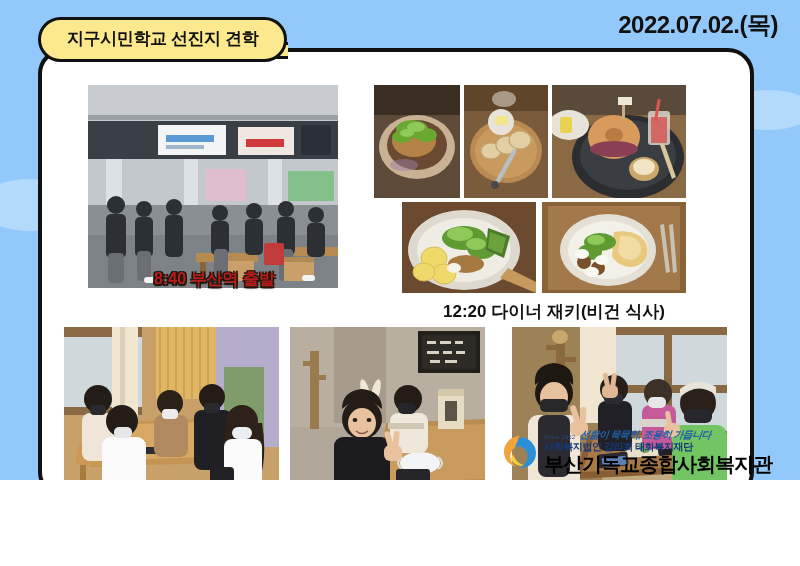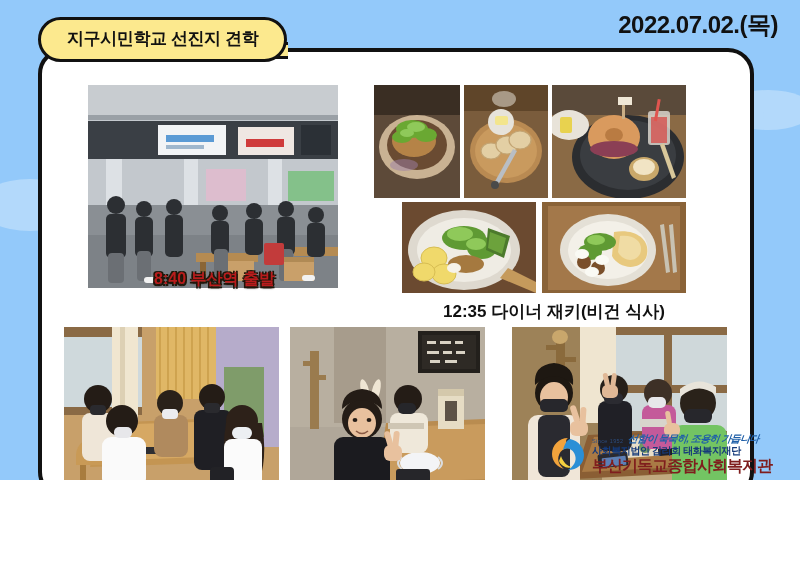--- a/index.html
+++ b/index.html
@@ -104,21 +104,21 @@
   #logo .l-slogan {
     display:flex; align-items:flex-end; gap:4px; margin-bottom:2px;
   }
   #logo .l-since { font-size:5.5px; color:#2b4c7e; letter-spacing:.4px; }
   #logo .l-hand {
     font-size:10px; font-weight:700; color:#1f5fa8;
     font-style:italic; letter-spacing:-0.6px;
     transform:skewX(-8deg);
   }
   #logo .l-org { font-size:10px; font-weight:700; color:#153a7a; letter-spacing:-0.4px; margin-bottom:2px; }
-  #logo .l-name { font-size:16px; font-weight:800; color:#7f1d1d; letter-spacing:-1px; }
+  #logo .l-name { font-size:20px; font-weight:800; color:#000000; letter-spacing:-1px; }
 </style>
 </head>
 <body>
 
 <div id="stage">
 
   <svg class="bg-svg" viewBox="0 0 800 566">
 
     <ellipse cx="30" cy="205" rx="52" ry="26" fill="#b3d9fb"></ellipse>
 
@@ -338,21 +338,21 @@
         <ellipse cx="40" cy="52" rx="7" ry="5" fill="#fafaf4"></ellipse>
         <ellipse cx="60" cy="58" rx="7" ry="5" fill="#fafaf4"></ellipse>
         <ellipse cx="50" cy="70" rx="7" ry="5" fill="#fafaf4"></ellipse>
       </g>
 
       <path d="M122,22 L128,70 L124,71 L118,23 Z" fill="#c8c2b2"></path>
       <path d="M131,22 L135,70 L131,71 L127,23 Z" fill="#c8c2b2"></path>
     </svg>
   </div>
 
-  <div class="cap-plain" style="left:443px; top:300px;">12:35 다이너 재키(비건 식사)</div>
+  <div class="cap-plain" style="left:443px; top:300px;">12:20 다이너 재키(비건 식사)</div>
 
   <div class="photo" style="left:64px; top:327px; width:215px; height:163px;">
     <svg class="ph-inner" viewBox="0 0 215 163" preserveAspectRatio="none">
       <rect width="215" height="163" fill="#c8a06a"></rect>
 
       <rect x="0" y="0" width="78" height="86" fill="#cfd9dc"></rect>
       <rect x="0" y="0" width="78" height="10" fill="#8a6a45"></rect>
       <rect x="0" y="80" width="78" height="8" fill="#8a6a45"></rect>
 
       <rect x="48" y="0" width="26" height="96" fill="#f0e6d0"></rect>

